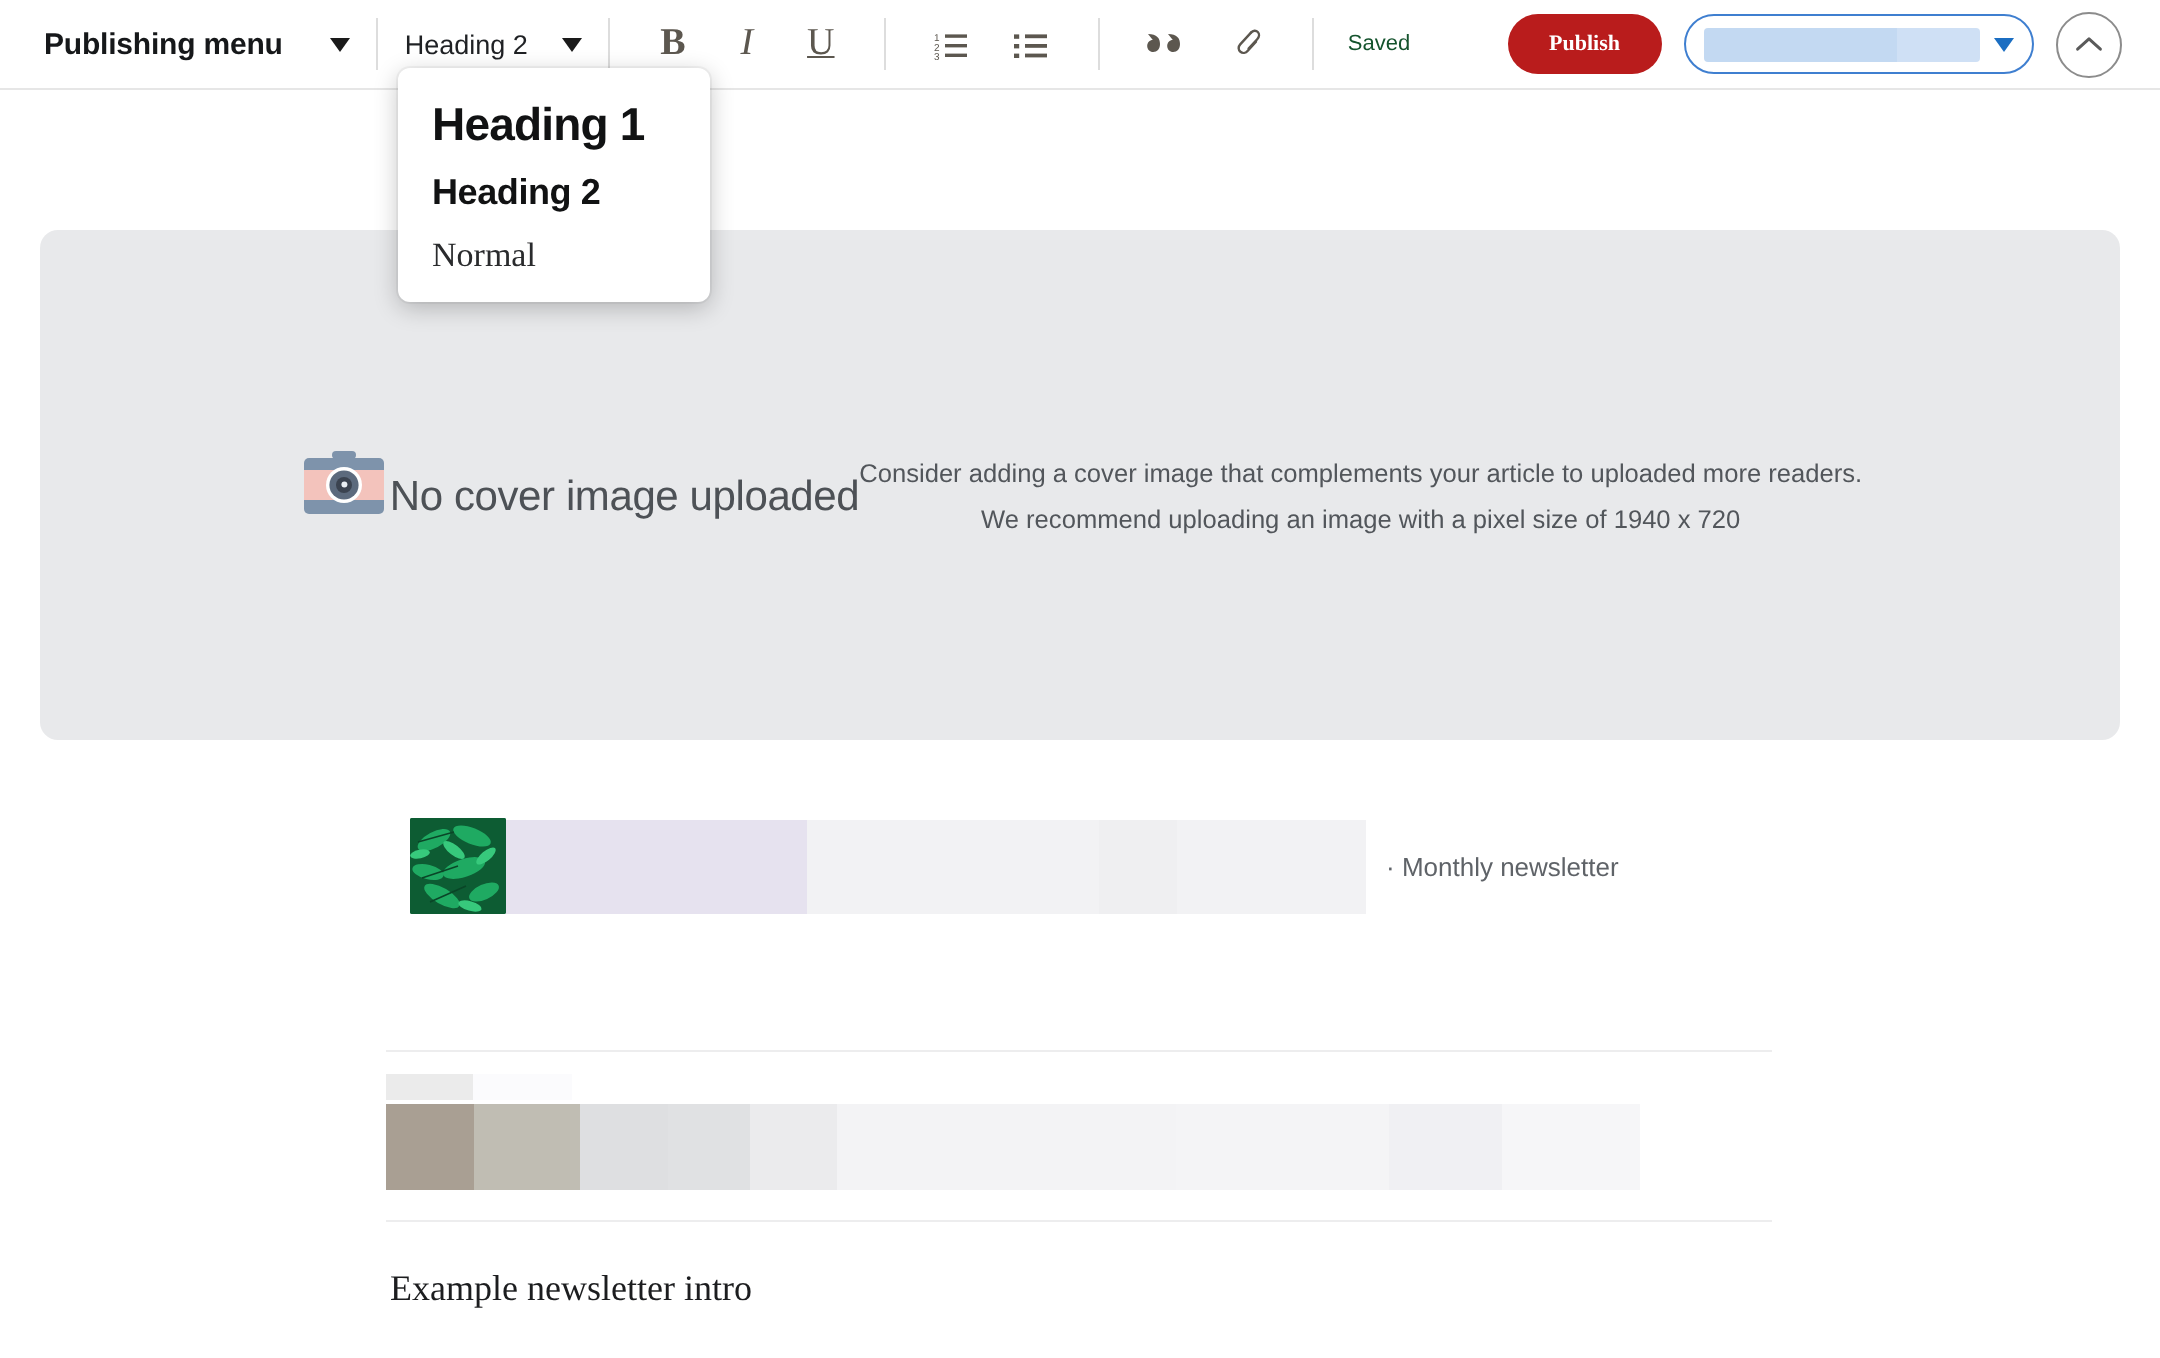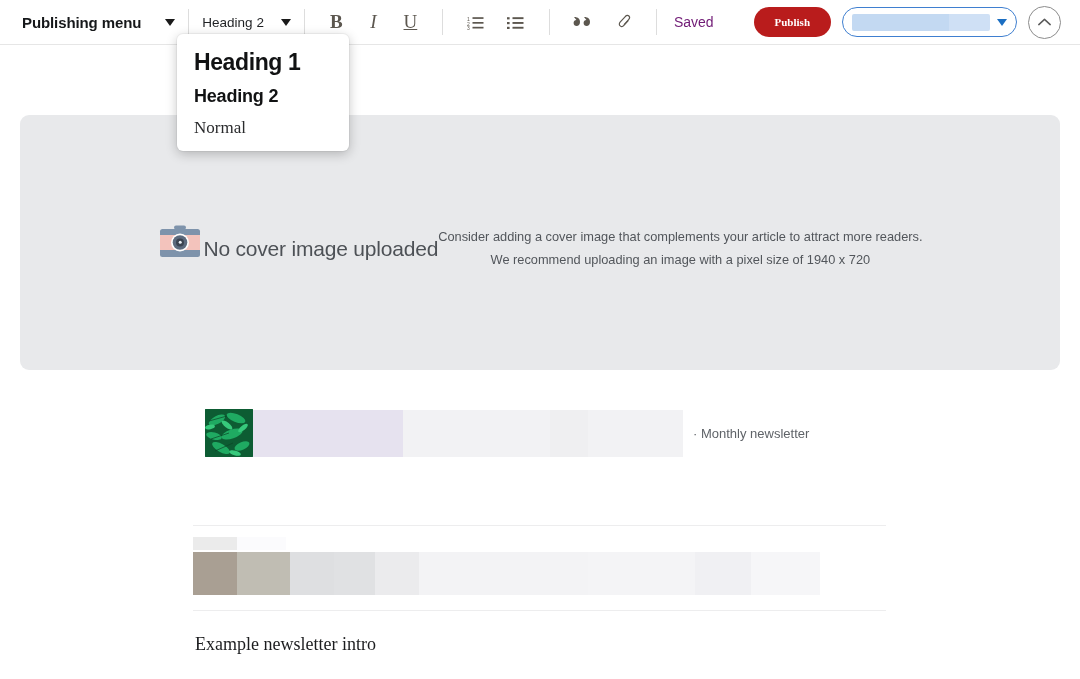--- a/index.html
+++ b/index.html
@@ -92,22 +92,22 @@
   .icon-btn {
     width: 28px; height: 28px;
     display: flex;
     align-items: center;
     justify-content: center;
     cursor: pointer;
     margin: 0 6px;
   }
 
   .tb-saved {
-    font-size: 14px;
-    color: #701a75;
+    font-size: 11px;
+    color: #14532d;
     margin-left: 4px;
   }
 
   .tb-right {
     margin-left: auto;
     display: flex;
     align-items: center;
     gap: 11px;
     margin-right: 19px;
   }
@@ -158,26 +158,26 @@
     align-items: center;
     justify-content: center;
     cursor: pointer;
     background: #fff;
   }
 
   
   .style-dropdown {
     position: absolute;
     top: 34px;
-    left: 177px;
+    left: 199px;
     width: 156px;
     background: #ffffff;
     border-radius: 6px;
     box-shadow: 0 3px 12px rgba(0,0,0,0.23), 0 0 0 1px rgba(0,0,0,0.04);
-    padding: 12px 16px 10px 0;
+    padding: 12px 0 10px 0;
     z-index: 40;
   }
   .style-opt {
     padding: 3px 17px;
     cursor: pointer;
     color: #111213;
     white-space: nowrap;
   }
   .style-opt.h1 {
     font-size: 23px;
@@ -426,21 +426,21 @@
       <rect x="17" y="0.5" width="12" height="4" rx="2" fill="#7e93ab"></rect>
       <rect x="3" y="4" width="40" height="28" rx="2.5" fill="#7e93ab"></rect>
       <rect x="3" y="10" width="40" height="15" fill="#f3c3bc"></rect>
       <circle cx="23" cy="17.5" r="9" fill="#ffffff"></circle>
       <circle cx="23" cy="17.5" r="7.3" fill="#5c6a7d"></circle>
       <circle cx="23" cy="17.5" r="4" fill="#3b4350"></circle>
       <circle cx="23.2" cy="17.3" r="1.5" fill="#e9eef3"></circle>
     </svg>
     <div class="cover-title">No cover image uploaded</div>
     <div class="cover-sub">
-      <div>Consider adding a cover image that complements your article to attract more readers.</div>
+      <div>Consider adding a cover image that complements your article to uploaded more readers.</div>
       <div>We recommend uploading an image with a pixel size of 1940 x 720</div>
     </div>
   </div>
 
   <div class="embed-row">
     <div class="embed-thumb">
       <svg width="48" height="48" viewBox="0 0 48 48">
         <rect width="48" height="48" fill="#0d5c33"></rect>
         <g fill="#1faa62">
           <ellipse cx="12" cy="11" rx="9" ry="4" transform="rotate(-28 12 11)"></ellipse>

